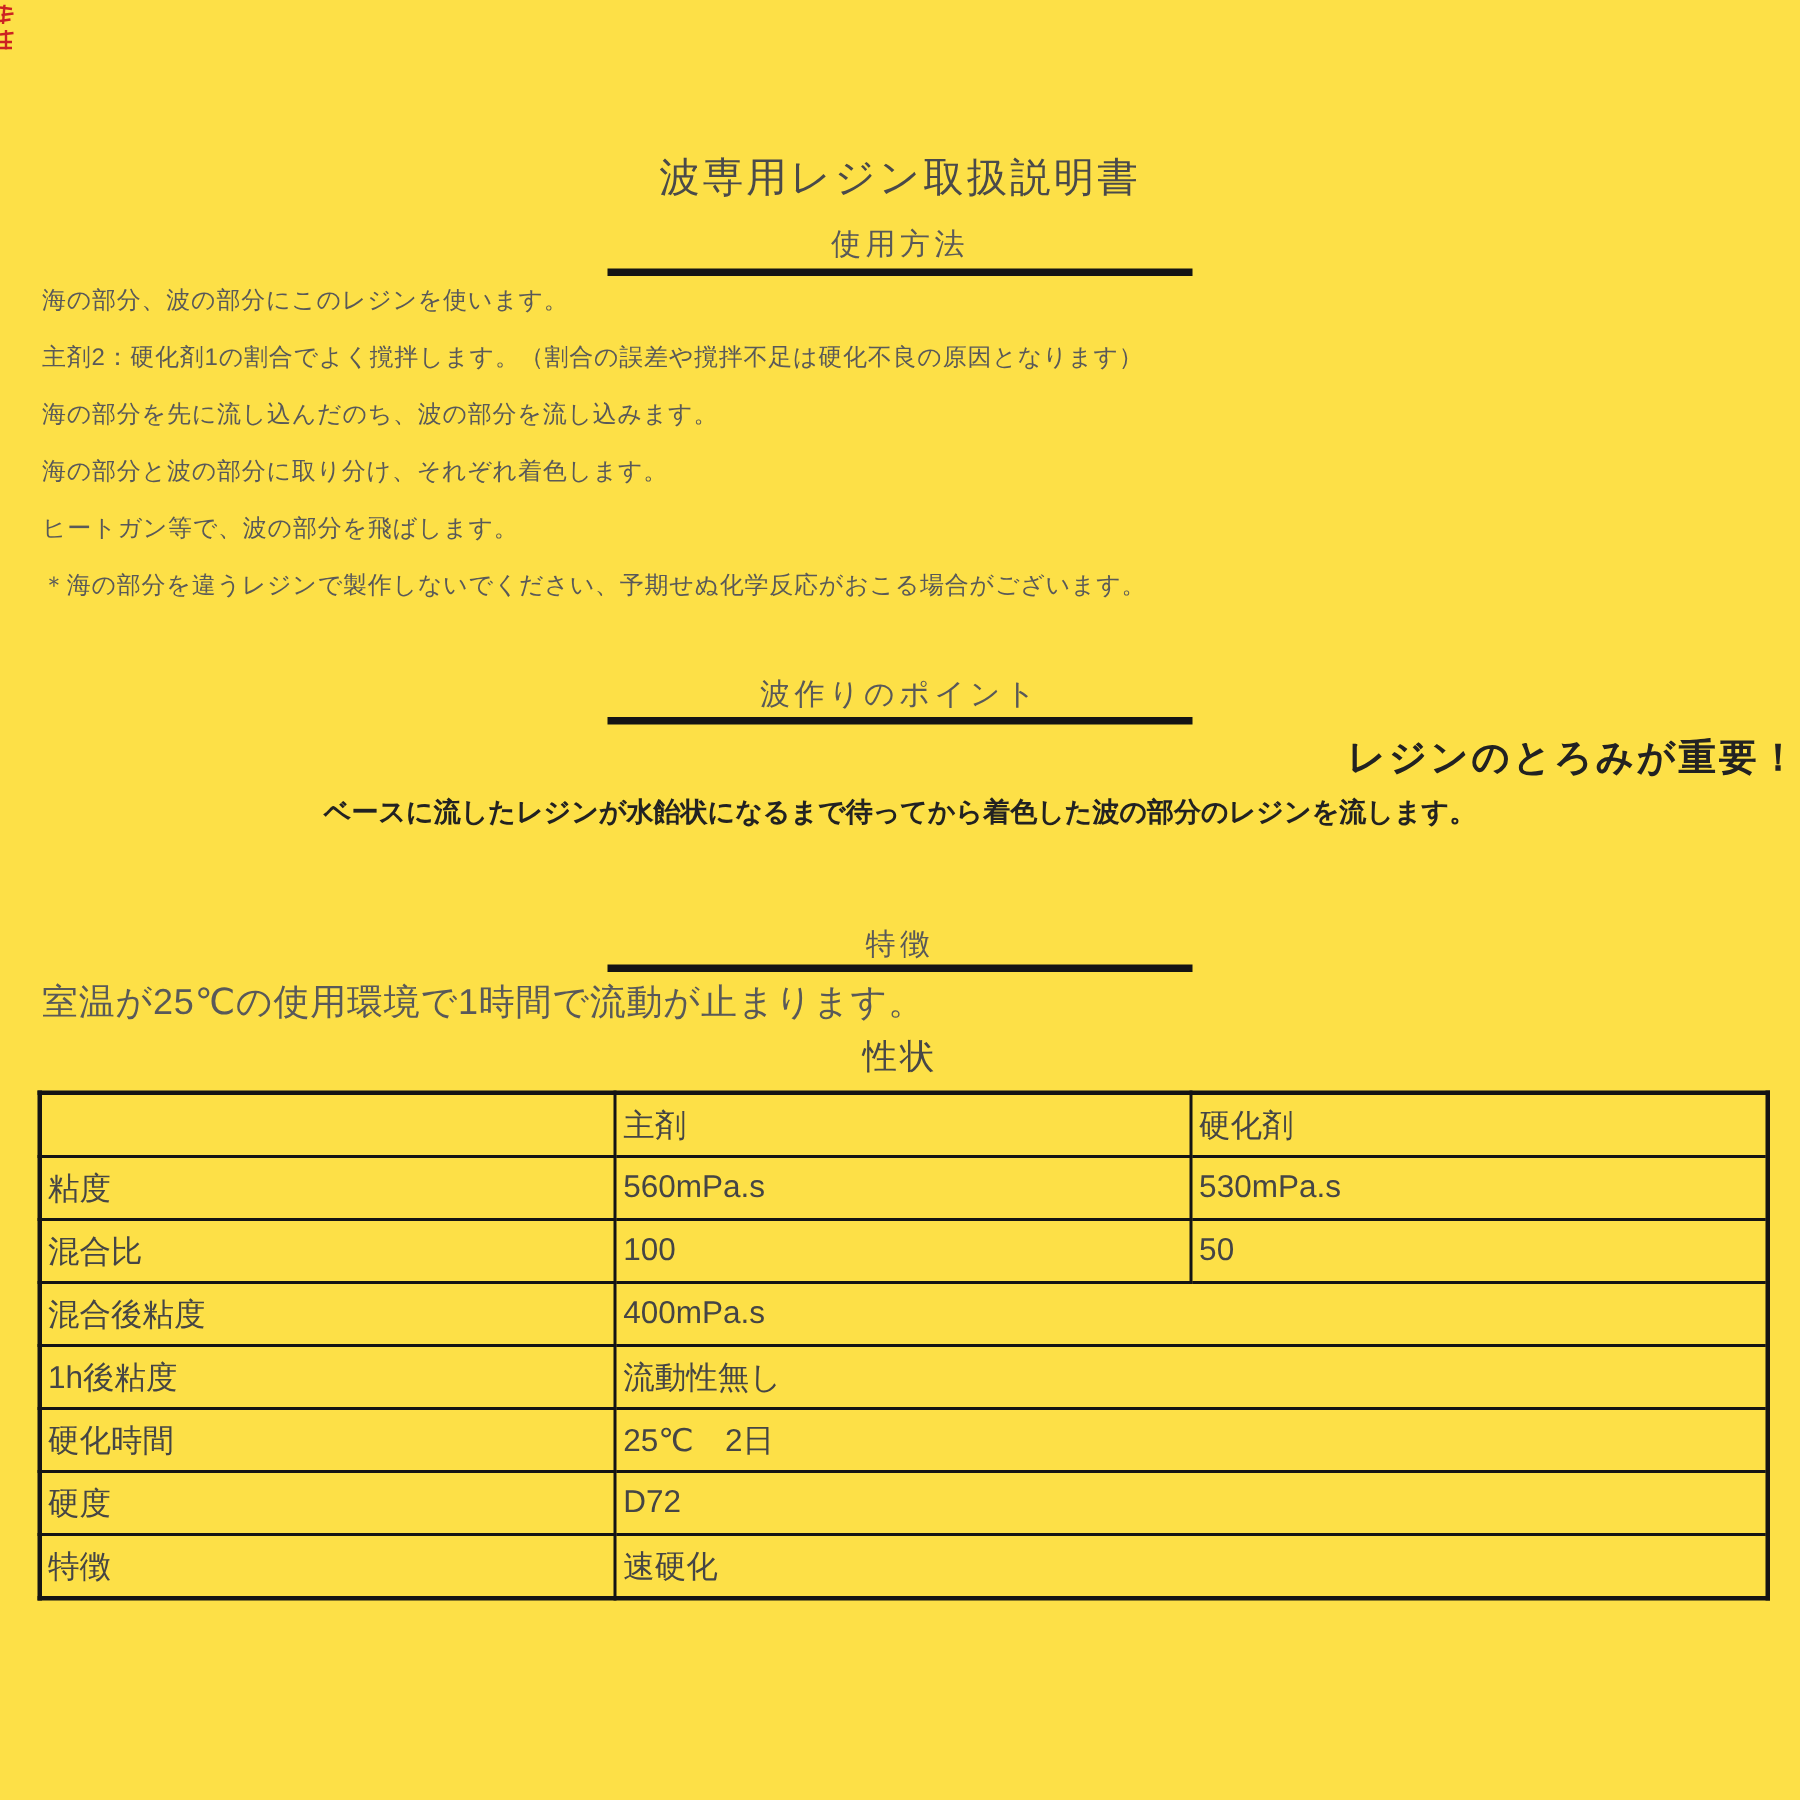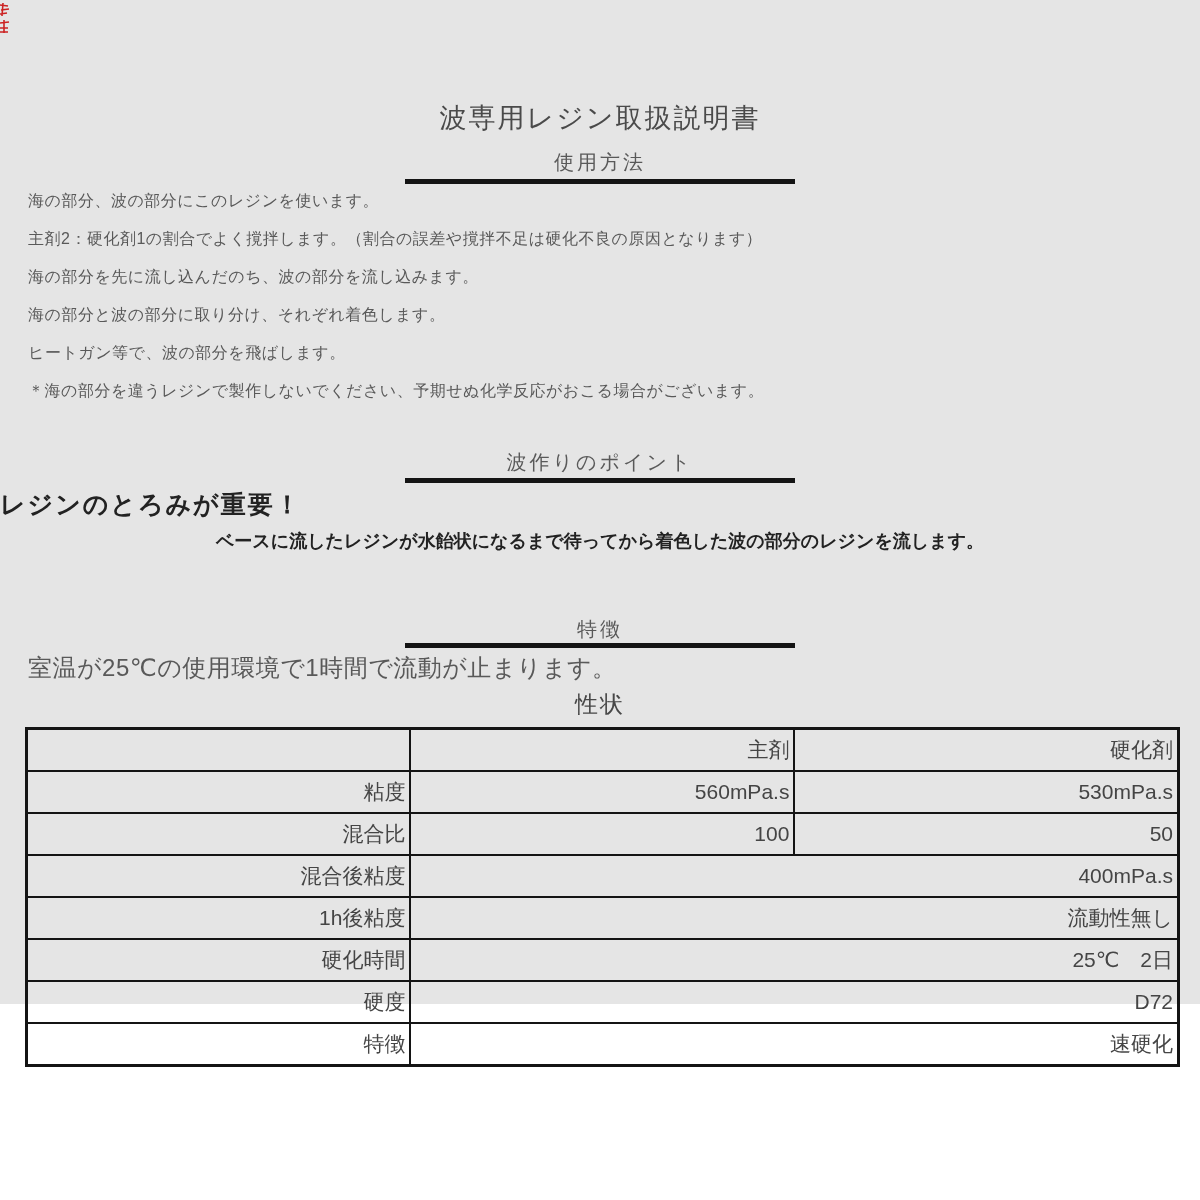--- a/index.html
+++ b/index.html
@@ -8,21 +8,21 @@
     --text_gray:#595959;
     --text_dark:#222222;
   }
   html,body{margin:0;padding:0;}
   body{
     width:1200px;height:1200px;background:#ffffff;
     font-family:"Liberation Sans","DejaVu Sans",sans-serif;
     color:var(--text_gray);
     overflow:hidden;
   }
-  #doc{position:relative;width:1200px;height:1004px;background:#e5e5e5;}
+  #doc{position:relative;width:1200px;height:1200px;background:#fde047;}
 
   .corner-marks{position:absolute;left:0;top:3px;width:12px;display:flex;flex-direction:column;gap:3px;}
   .corner-marks svg{display:block;}
 
   .page-title{
     position:absolute;top:100px;left:0;width:100%;
     text-align:center;font-size:27px;letter-spacing:2px;color:#4a4a4a;
   }
   .sec-heading{
     position:absolute;left:0;width:100%;text-align:center;
@@ -40,21 +40,21 @@
   .d1{top:179px;}
   .d2{top:478px;}
   .d3{top:643px;}
 
   .usage-lines{
     position:absolute;top:182px;left:28px;right:20px;
     font-size:16px;line-height:38px;color:var(--text_gray);
     letter-spacing:0.5px;white-space:nowrap;
   }
   .point-title{
-    position:absolute;top:488px;left:0;width:100%;text-align:left;
+    position:absolute;top:488px;left:0;width:100%;text-align:right;
     font-size:25px;font-weight:bold;color:var(--text_dark);letter-spacing:2px;
   }
   .point-line{
     position:absolute;top:529px;left:0;width:100%;text-align:center;
     font-size:18px;font-weight:bold;color:var(--text_dark);white-space:nowrap;
   }
   .point-note{
     position:absolute;top:581px;left:0;width:100%;text-align:center;
     font-size:20px;color:var(--text_gray);
   }
@@ -63,21 +63,21 @@
     font-size:24px;color:var(--text_gray);letter-spacing:0.5px;
   }
 
   table.props{
     position:absolute;top:727px;left:25px;
     width:1155px;border-collapse:collapse;table-layout:fixed;
     font-size:21px;color:#454545;
   }
   table.props td{
     border:2px solid var(--border_black);
-    height:40px;text-align:right;vertical-align:middle;
+    height:40px;text-align:left;vertical-align:middle;
     padding:0 4px;overflow:hidden;
   }
   table.props{border:3px solid var(--border_black);}
 </style>
 </head>
 <body>
 
 <div id="doc">
 
   <div class="corner-marks">

